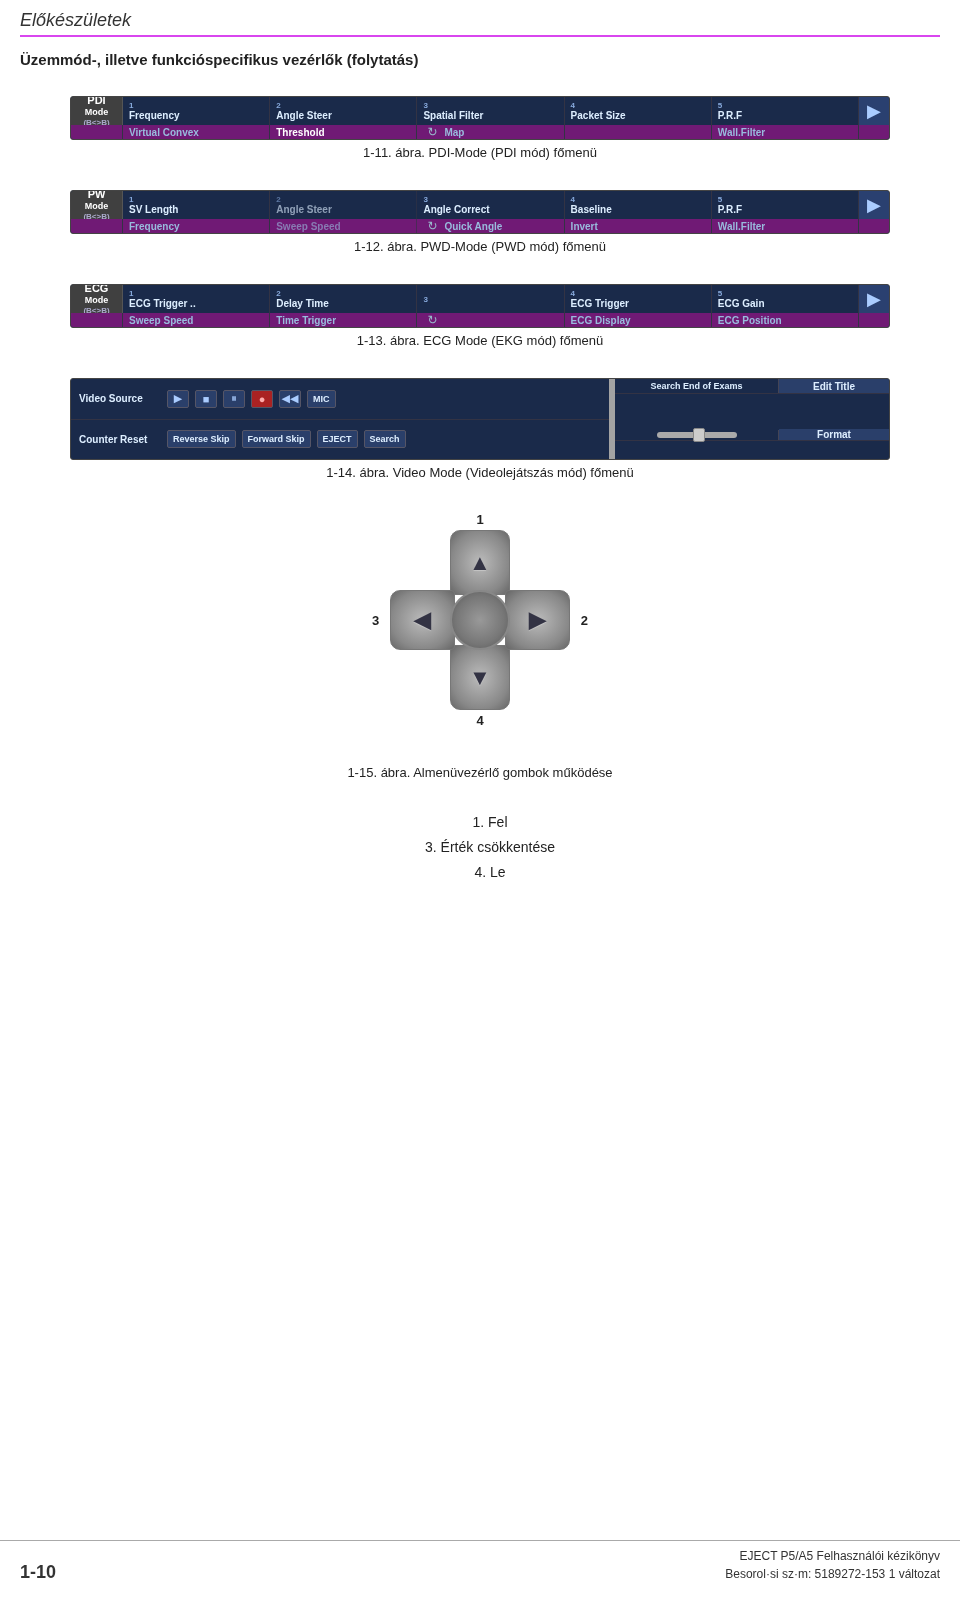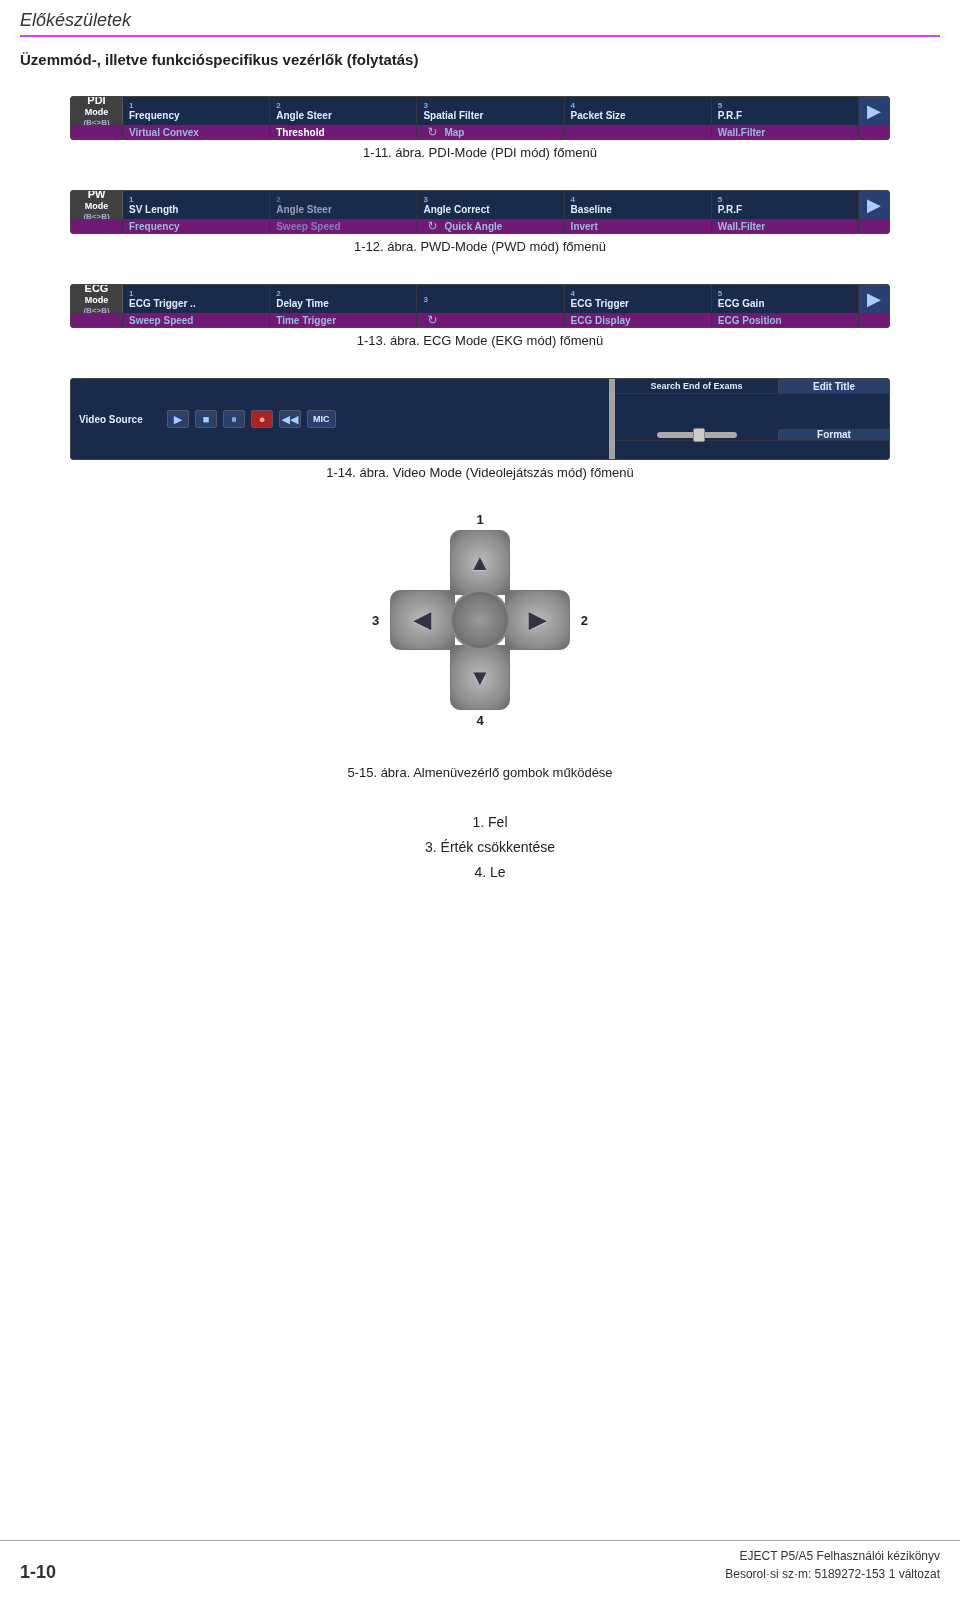--- a/index.html
+++ b/index.html
@@ -612,20 +612,29 @@
           <div class="video-controls">
             <div class="video-btn">▶</div>
             <div class="video-btn">■</div>
             <div class="video-btn">⏸</div>
             <div class="video-btn rec-btn">●</div>
             <div class="video-btn">◀◀</div>
             <div class="video-text-btn">MIC</div>
           </div>
         </div>
 
+        <div class="video-row">
+          <div class="video-label">Counter Reset</div>
+          <div class="video-controls">
+            <div class="video-text-btn">Reverse Skip</div>
+            <div class="video-text-btn">Forward Skip</div>
+            <div class="video-text-btn">EJECT</div>
+            <div class="video-text-btn">Search</div>
+          </div>
+        </div>
       </div>
 
       <div class="video-right">
 
         <div class="video-right-row">
           <div class="video-right-main">
             <span style="font-size:9px; color:#ddeeff; font-weight:bold; white-space:nowrap;">Search End of Exams</span>
           </div>
           <div class="video-right-btn">Edit Title</div>
         </div>
@@ -668,21 +677,21 @@
         <div class="dpad-arm dpad-left">
           <span class="dpad-arrow">◀</span>
         </div>
         <div class="dpad-arm dpad-right">
           <span class="dpad-arrow">▶</span>
         </div>
 
         <div class="dpad-center"></div>
       </div>
     </div>
-    <div class="figure-caption">5-15. ábra. Almenüvezérlő gombok működése</div>
+    <div class="figure-caption">1-15. ábra. Almenüvezérlő gombok működése</div>
   </div>
 
   <ul class="body-list">
     <li>
       <span>1. </span><span>Fel</span>
     </li>
     <li>
       <span>3. </span><span>Érték csökkentése</span>
     </li>
     <li>

